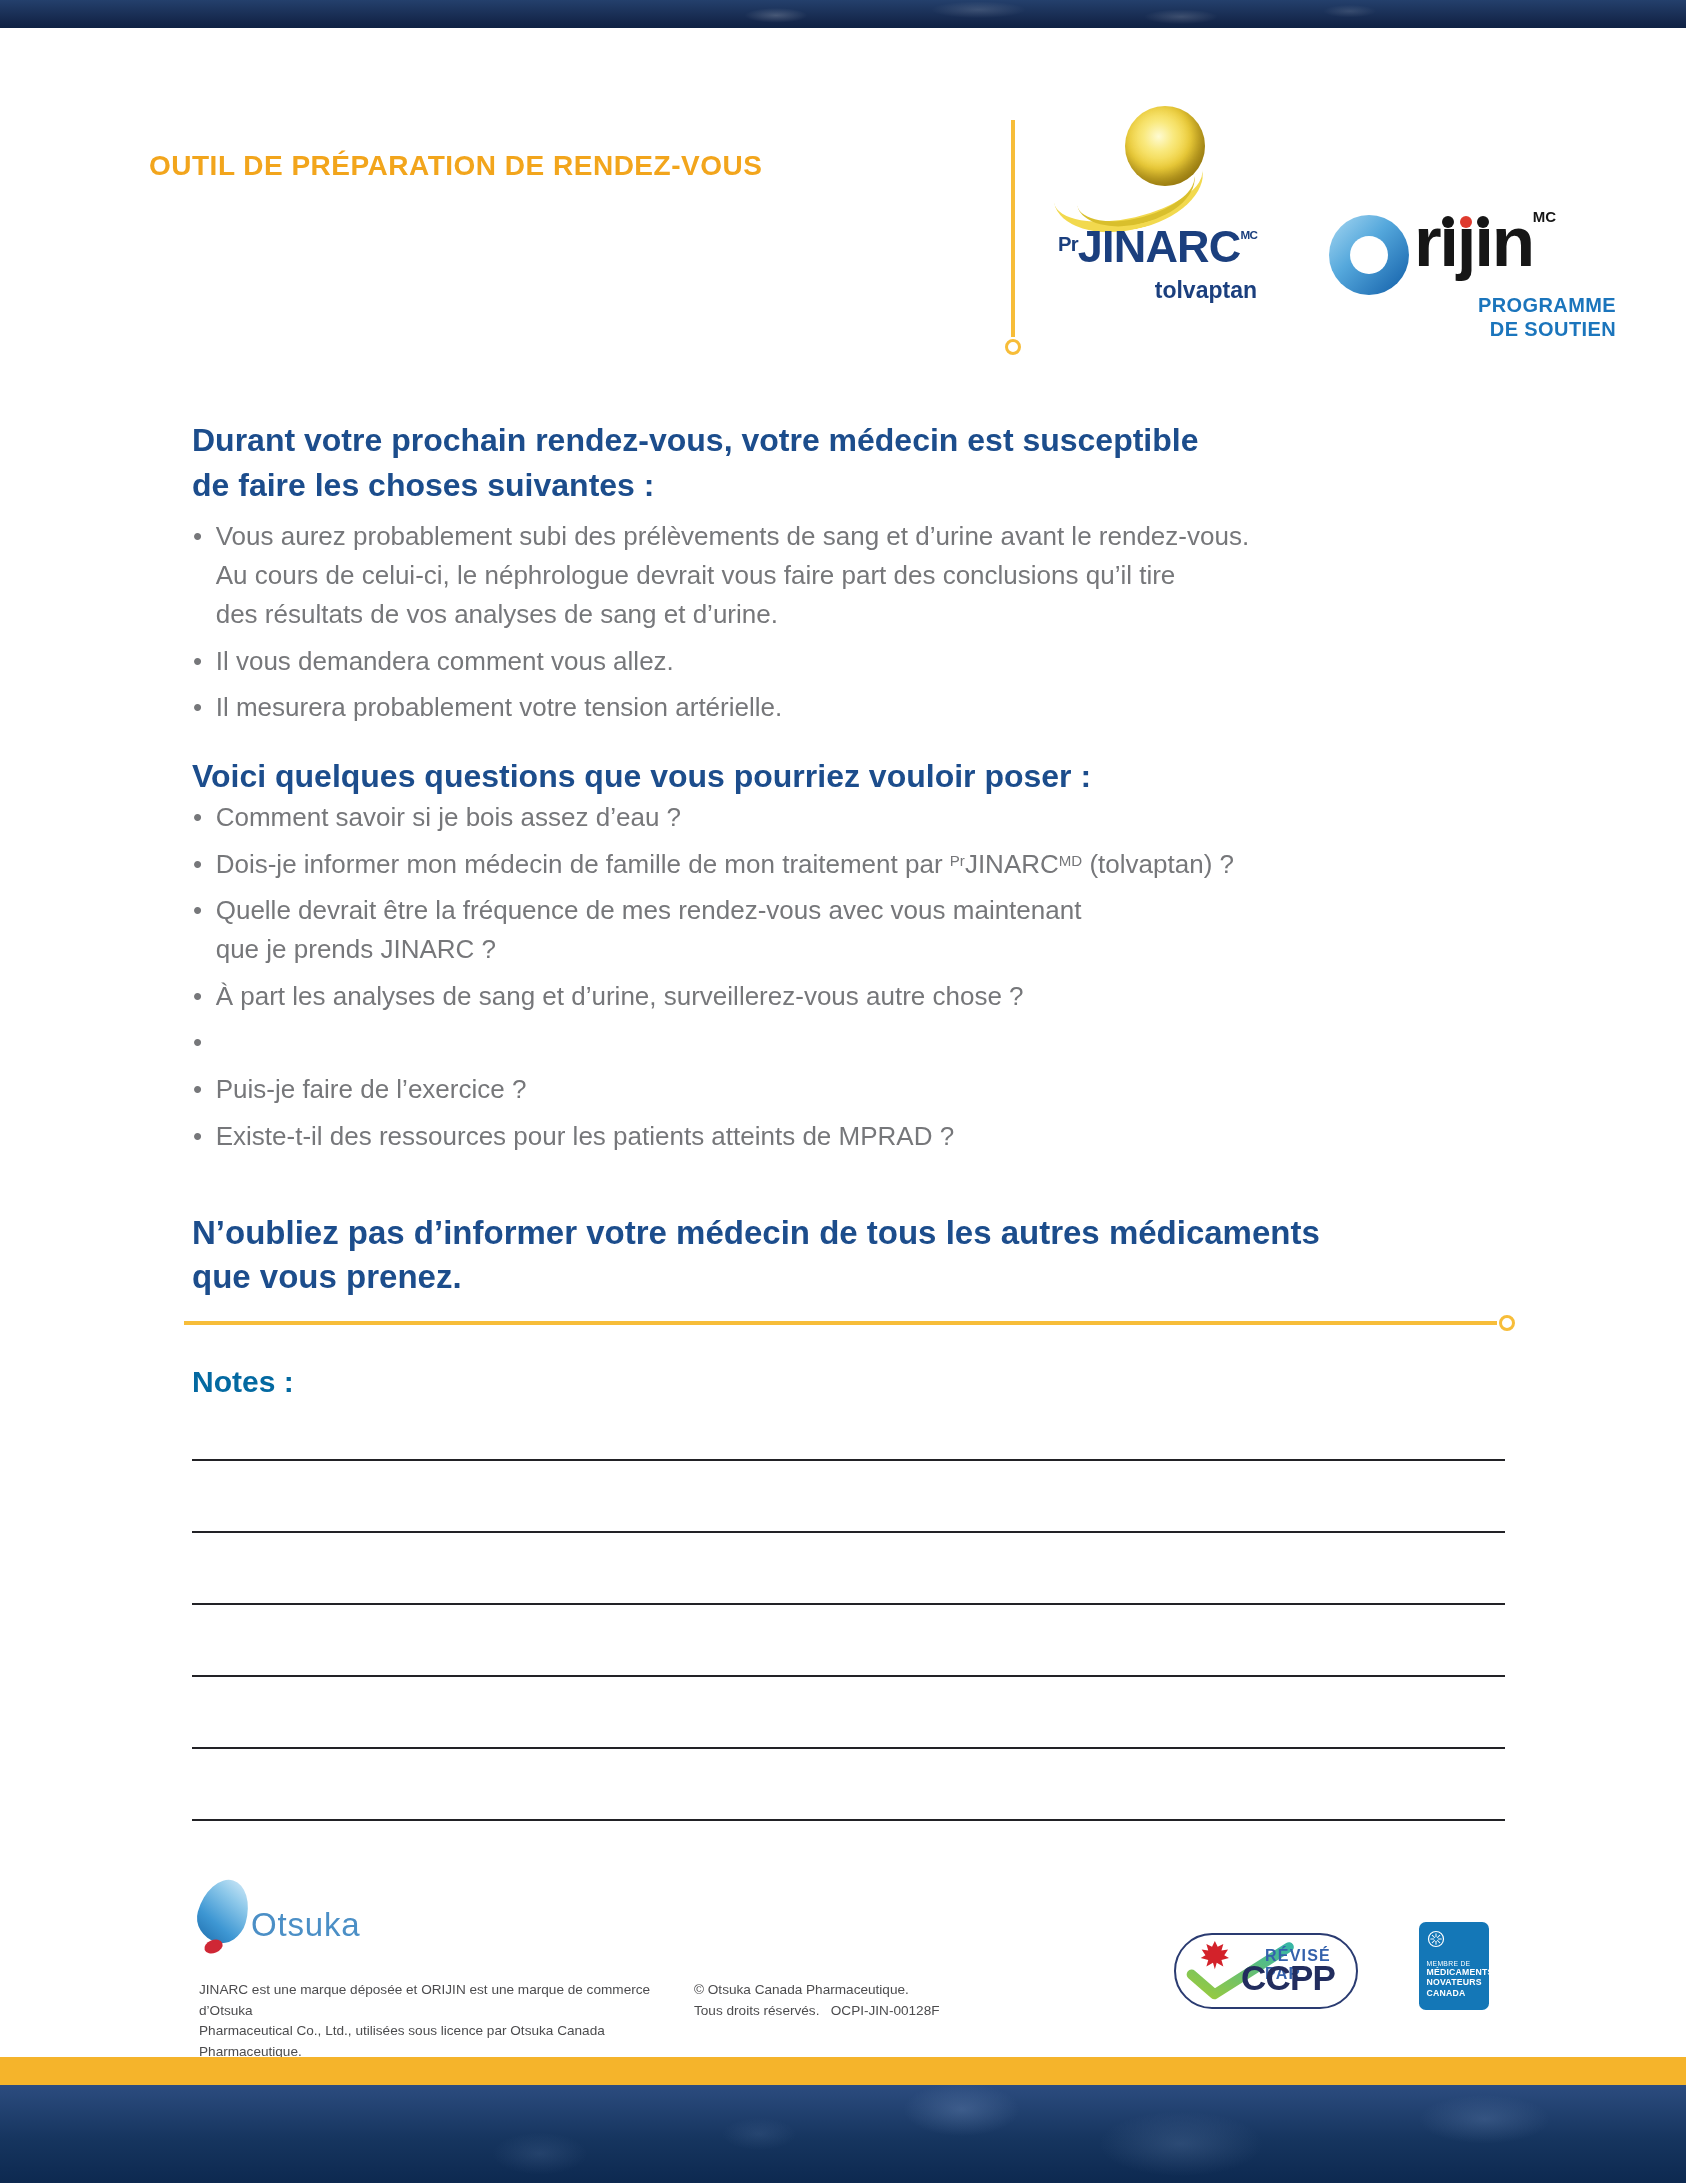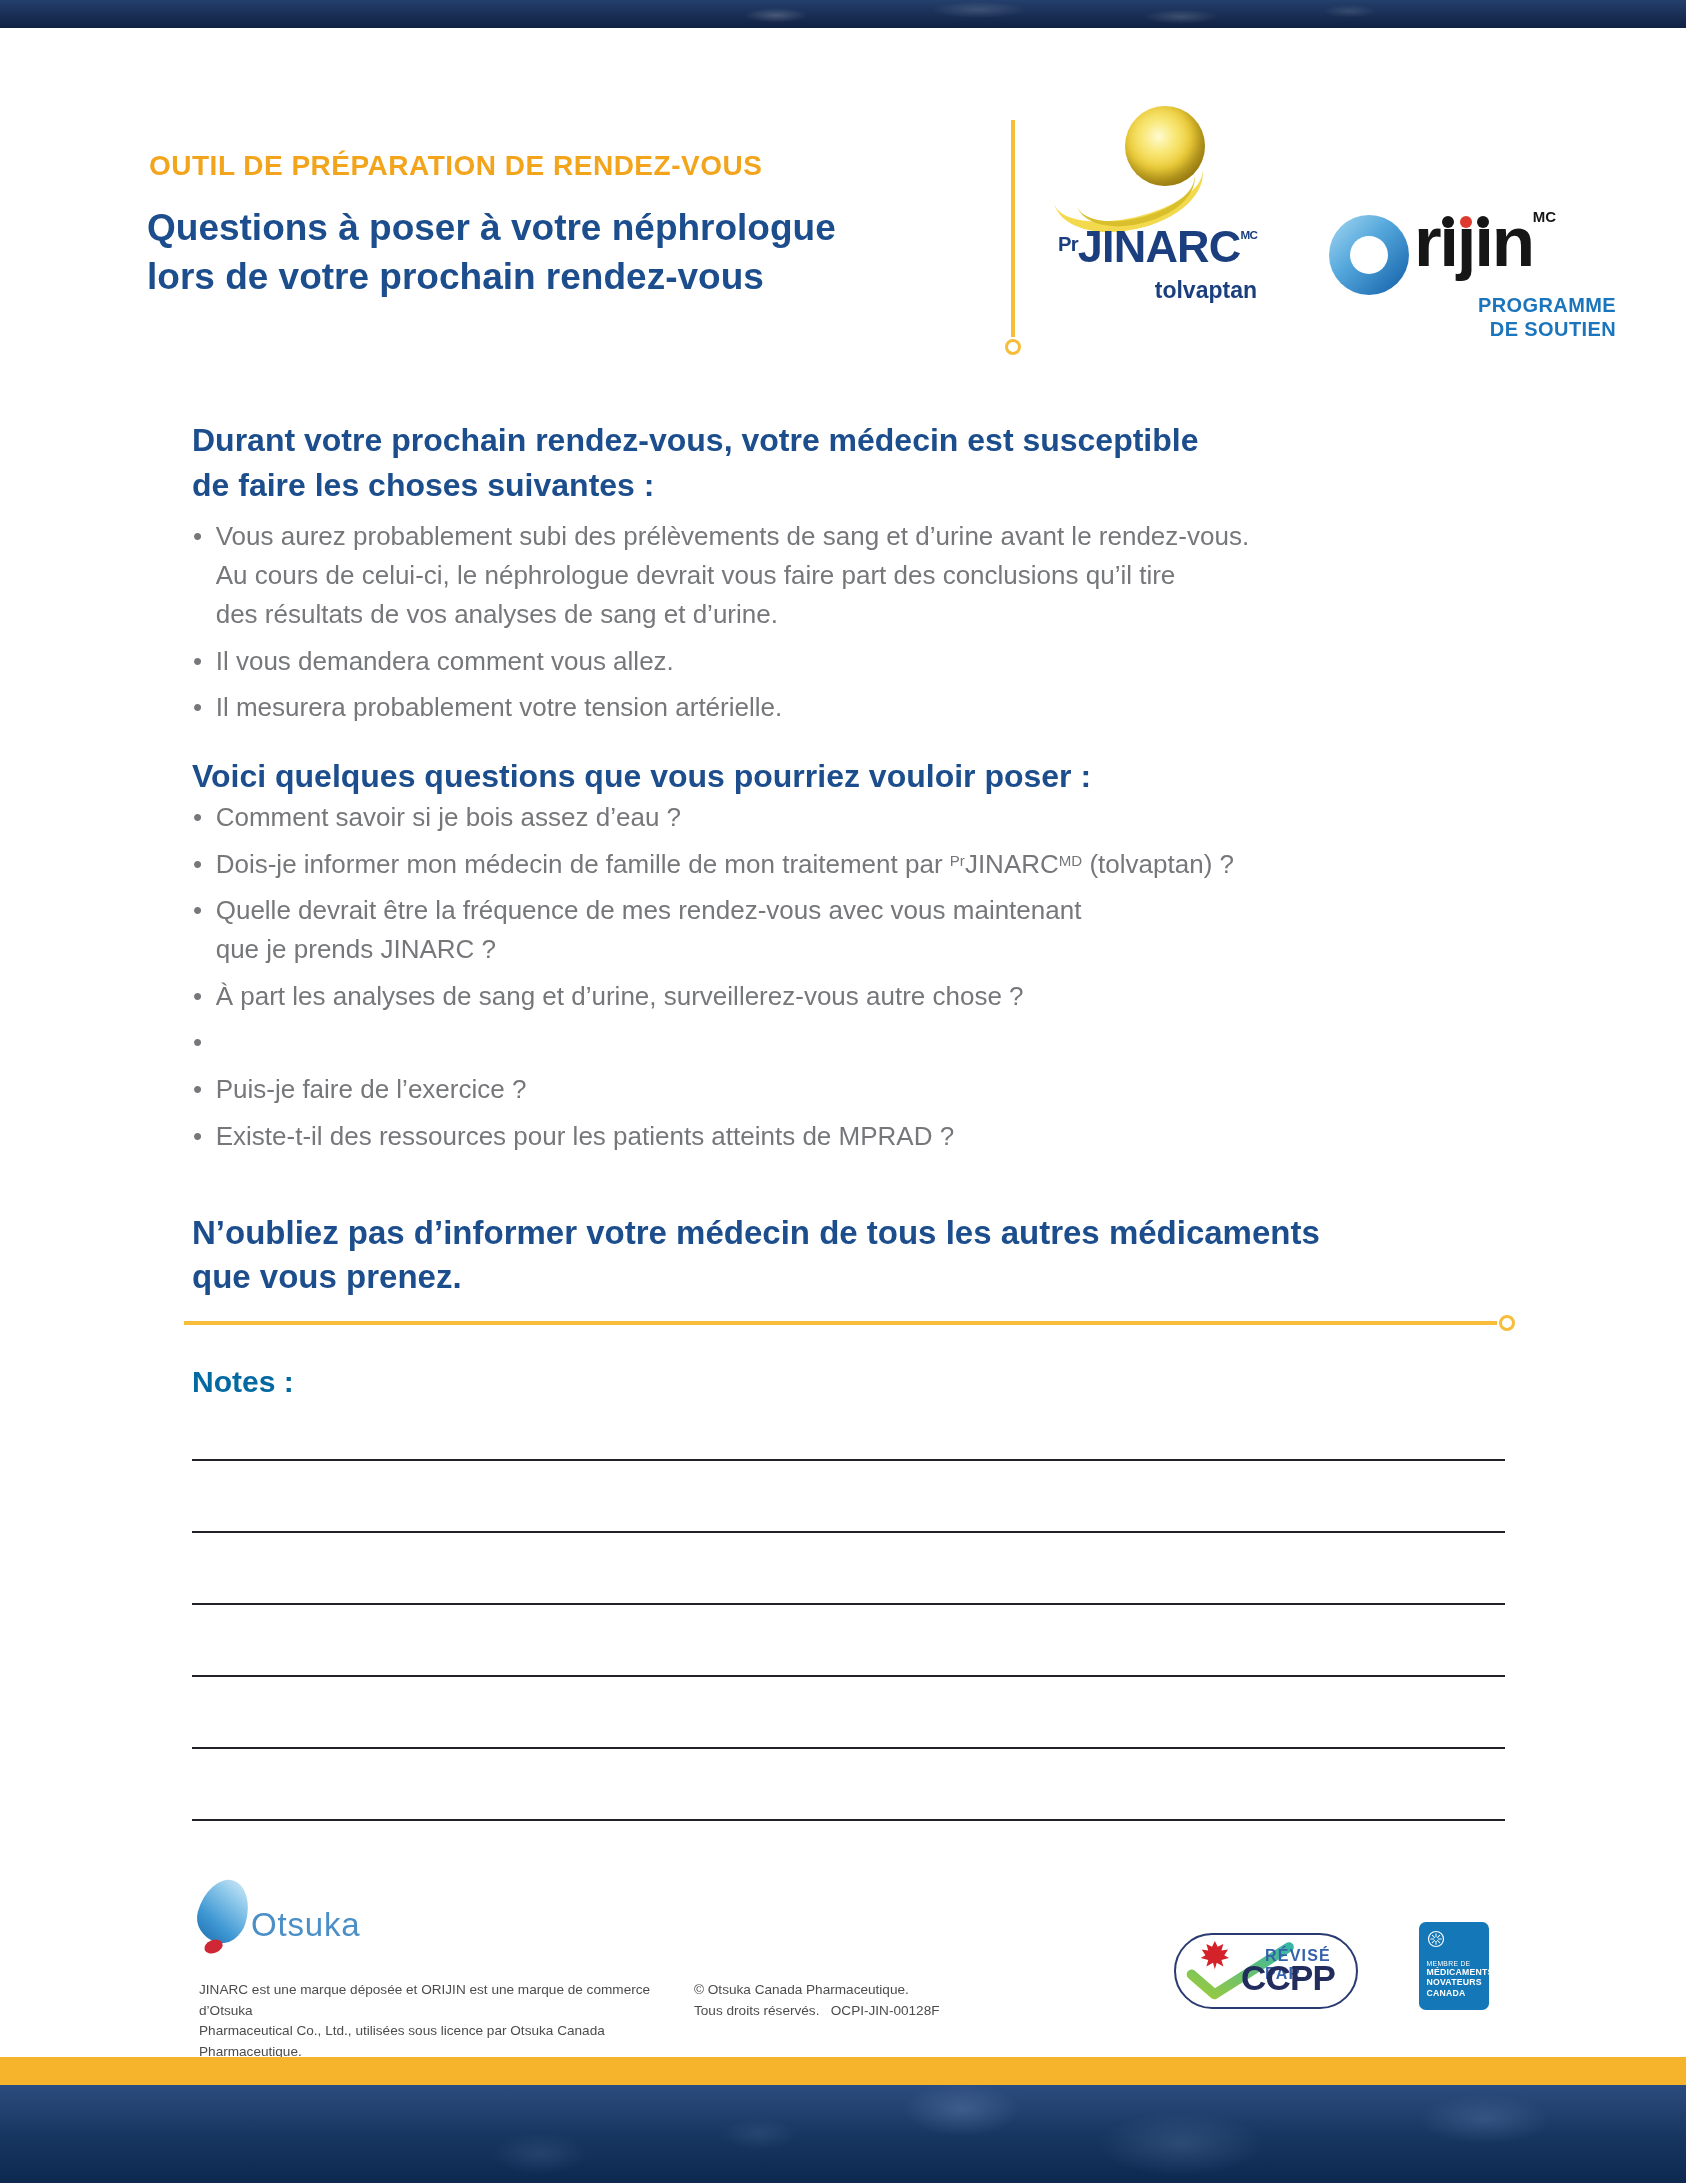--- a/index.html
+++ b/index.html
@@ -110,22 +110,20 @@
   .imc .iline{font-size:8.7px;line-height:10.6px;font-weight:800;letter-spacing:0.2px;}
 </style>
 </head>
 <body>
 
 <div class="page">
 
   <div class="topbar"></div>
 
   <div class="eyebrow">OUTIL DE PRÉPARATION DE RENDEZ-VOUS</div>
-  <h1 class="h1 pre">Questions à poser à votre néphrologue
-lors de votre prochain rendez-vous</h1>
 
   <div class="vdiv"></div>
 
   <div class="jinarc">
     <div class="swoosh1"></div>
     <div class="swoosh2"></div>
     <div class="orb"></div>
     <div class="jword"><sup class="pr">Pr</sup><span>JINARC</span><sup class="tm">MC</sup></div>
     <div class="jsub">tolvaptan</div>
   </div>

